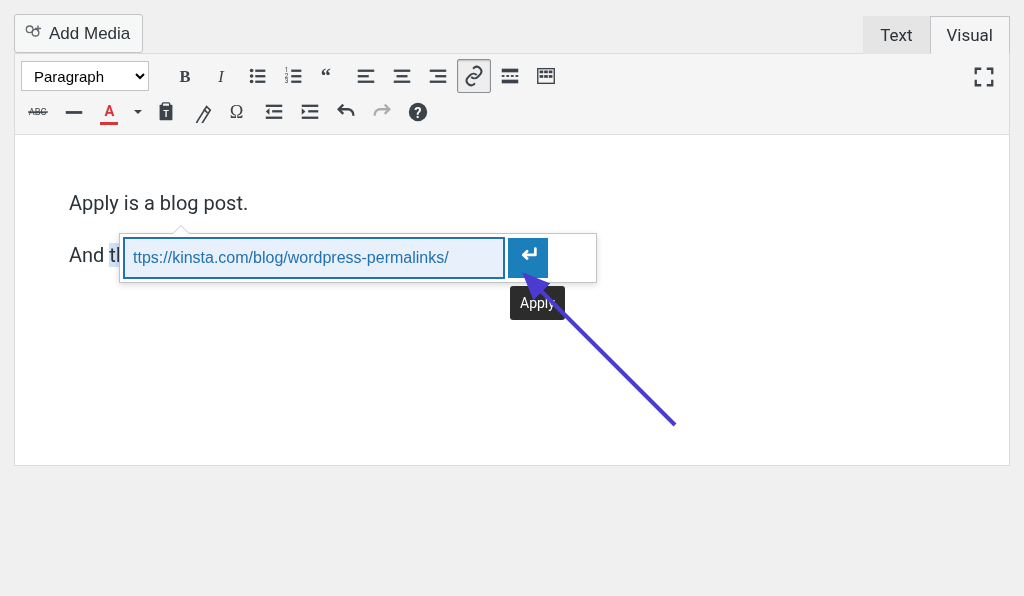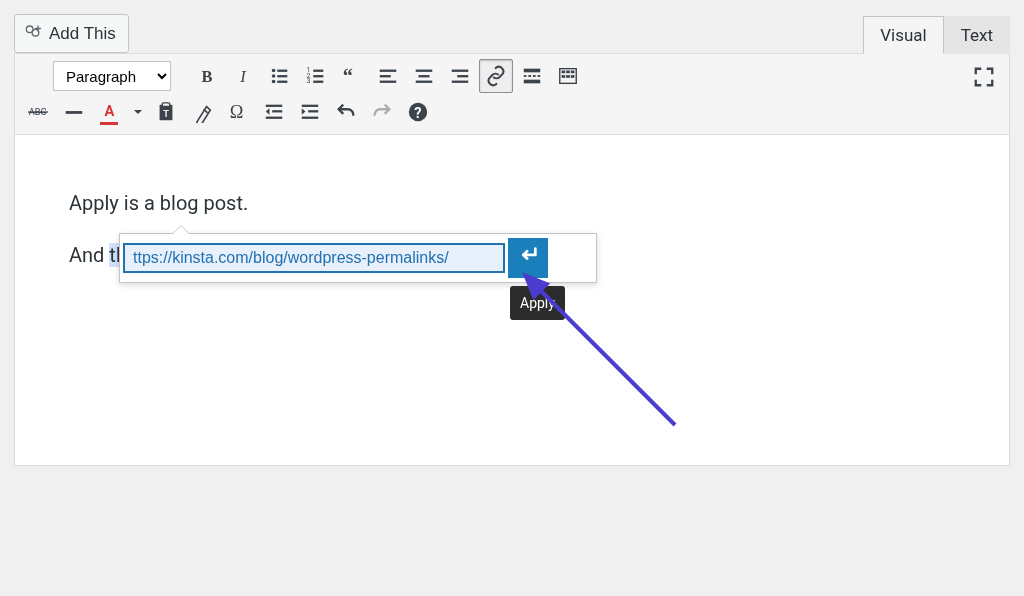--- a/index.html
+++ b/index.html
@@ -63,28 +63,27 @@
     padding: 4px 6px;
     position: relative;
   }
   .toolbar-row {
     display: flex;
     align-items: center;
     gap: 2px;
     height: 36px;
   }
   .format-select {
-    width: 118px;
+    width: 128px;
     height: 30px;
     border: 1px solid #c3c4c7;
     background: #fff;
     font-size: 15px;
     padding: 0 8px;
     margin-right: 18px;
-    margin-left: 32px;
   }
   .tbtn {
     width: 34px;
     height: 34px;
     display: flex;
     align-items: center;
     justify-content: center;
     color: #3c434a;
     border: 1px solid transparent;
     border-radius: 2px;
@@ -147,21 +146,21 @@
     position: absolute;
     top: -8px;
     left: 53px;
     width: 0; height: 0;
     border-left: 8px solid transparent;
     border-right: 8px solid transparent;
     border-bottom: 8px solid #fff;
   }
   .url-input {
     width: 380px;
-    height: 28px;
+    height: 40px;
     border: 1px solid #8c8f94;
     outline: 2px solid #2271b1;
     outline-offset: -1px;
     font-size: 16px;
     padding: 0 8px;
     color: #2271b1;
     background: #e8f0fc;
   }
   .apply-btn {
     width: 40px; height: 40px;
@@ -208,25 +207,25 @@
 <div class="wrap">
   <div class="top-row">
     <button class="add-media-btn">
       <span>
         <svg viewBox="0 0 24 24" fill="none" stroke="#646970" stroke-width="1.6">
             <circle cx="8" cy="10" r="4"></circle>
             <circle cx="15" cy="14" r="4"></circle>
             <path d="M18 6 v6 M15 9 h6" stroke-linecap="round"></path>
           </svg>
       </span>
-      <span>Add This</span>
+      <span>Add Media</span>
     </button>
     <div class="tabs">
+      <div class="tab inactive">Text</div>
       <div class="tab active">Visual</div>
-      <div class="tab inactive">Text</div>
     </div>
   </div>
 
   <div class="editor-shell">
     <div class="toolbar">
       <div class="toolbar-row">
         <select class="format-select">
           <option>Paragraph</option>
         </select>
         <div class="tbtn">

